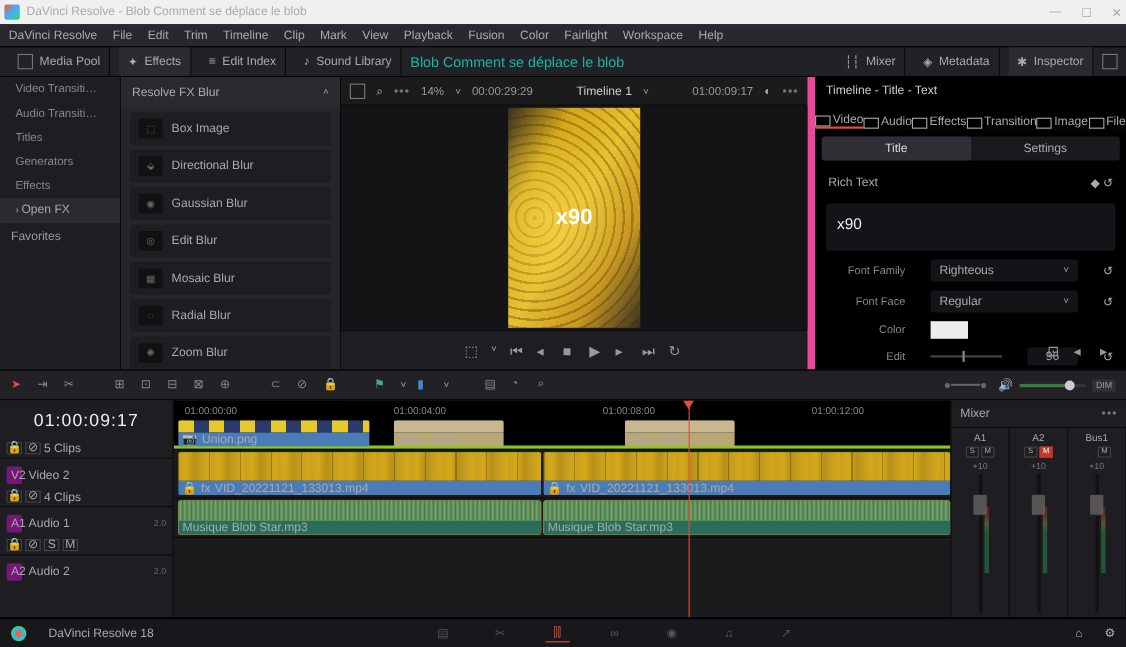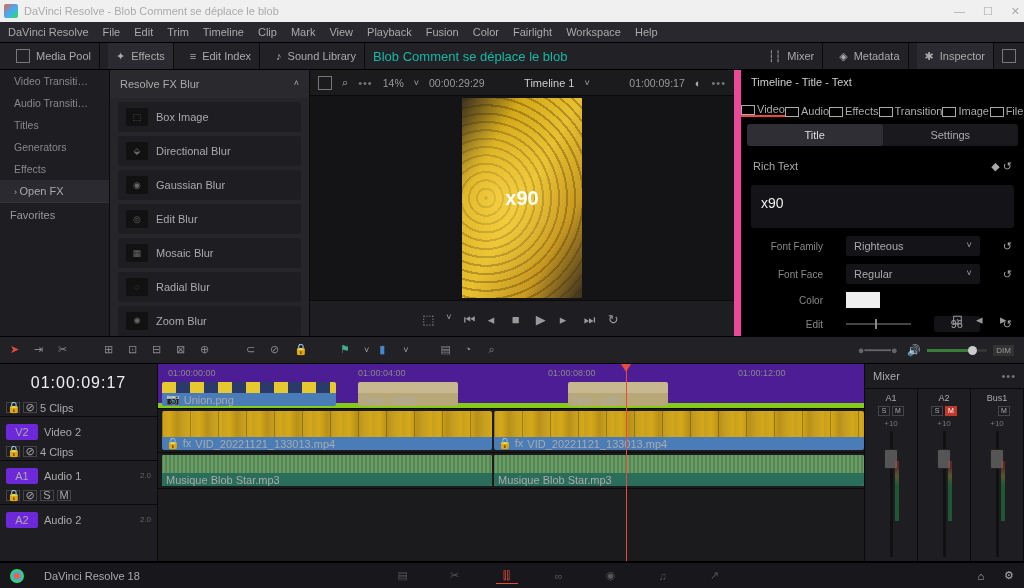--- a/index.html
+++ b/index.html
@@ -59,27 +59,27 @@
 .tl-tools .arrow{color:#e64b3c}
 .tl-tools .spacer{width:12px}
 .tl-tools .vol{margin-left:auto;display:flex;align-items:center;gap:6px}
 .vslide{width:60px;height:3px;background:linear-gradient(to right,#3a7d3a 0%,#3a7d3a 80%,#333 80%);position:relative}
 .vslide::after{content:"";position:absolute;right:18%;top:-3px;width:9px;height:9px;background:#ccc;border-radius:50%}
 .dim{font-size:8px;padding:1px 3px;background:#333;color:#999}
 .timeline{flex:0 0 198px;display:flex;background:#1b1b1e;border-bottom:1px solid #000}
 .tl-left{width:158px;background:#1e1e22;border-right:1px solid #0a0a0a;display:flex;flex-direction:column}
 .tl-tc{padding:10px;font-size:16px;color:#eee;text-align:center;font-weight:300;letter-spacing:1px}
 .trk-h{height:30px;border-top:1px solid #0a0a0a;display:flex;align-items:center;padding:0 6px;gap:6px;font-size:10px}
-.trk-h .tn{width:32px;background:#6d28d9;padding:2px 4px;text-align:center;border-radius:2px}
+.trk-h .tn{width:14px;background:#701a75;padding:2px 4px;text-align:left;border-radius:2px}
 .trk-h .tlbl{flex:1}
 .trk-h .micro{font-size:8px;color:#666}
 .trk-sub{height:14px;display:flex;gap:3px;padding:0 6px;font-size:8px;color:#666}
 .trk-sub .b{width:14px;height:11px;border:1px solid #444;text-align:center;line-height:9px;cursor:pointer}
 .tl-body{flex:1;position:relative;overflow:hidden}
-.ruler{height:44px;border-bottom:5px solid #84cc16;position:relative;background:#4c1d95}
+.ruler{height:44px;border-bottom:3px solid #84cc16;position:relative;background:#000000}
 .ruler .tick{position:absolute;top:4px;font-size:9px;color:#888}
 .playhead{position:absolute;top:0;bottom:0;width:1px;background:#e64b3c;z-index:10}
 .playhead::before{content:"";position:absolute;top:0;left:-5px;border:5px solid transparent;border-top:8px solid #e64b3c}
 .trk{height:44px;border-top:1px solid #0a0a0a;position:relative}
 .trk.aud{height:36px}
 .clip{position:absolute;top:2px;bottom:2px;border-radius:2px;overflow:hidden;display:flex;flex-direction:column}
 .clip .thumbs{flex:1;background:linear-gradient(90deg,#c8a020,#d4a818,#b89018,#c8a020,#d4a818);background-size:30px 100%;position:relative}
 .clip .thumbs.yellow::before{content:"";position:absolute;inset:0;background:repeating-linear-gradient(90deg,rgba(0,0,0,.25) 0,rgba(0,0,0,.25) 1px,transparent 1px,transparent 28px)}
 .clip .thumbs.gfx{background:repeating-linear-gradient(90deg,#e8c830 0,#e8c830 14px,#2a3a6a 14px,#2a3a6a 28px)}
 .clip .thumbs.beige{background:#c8b890}

